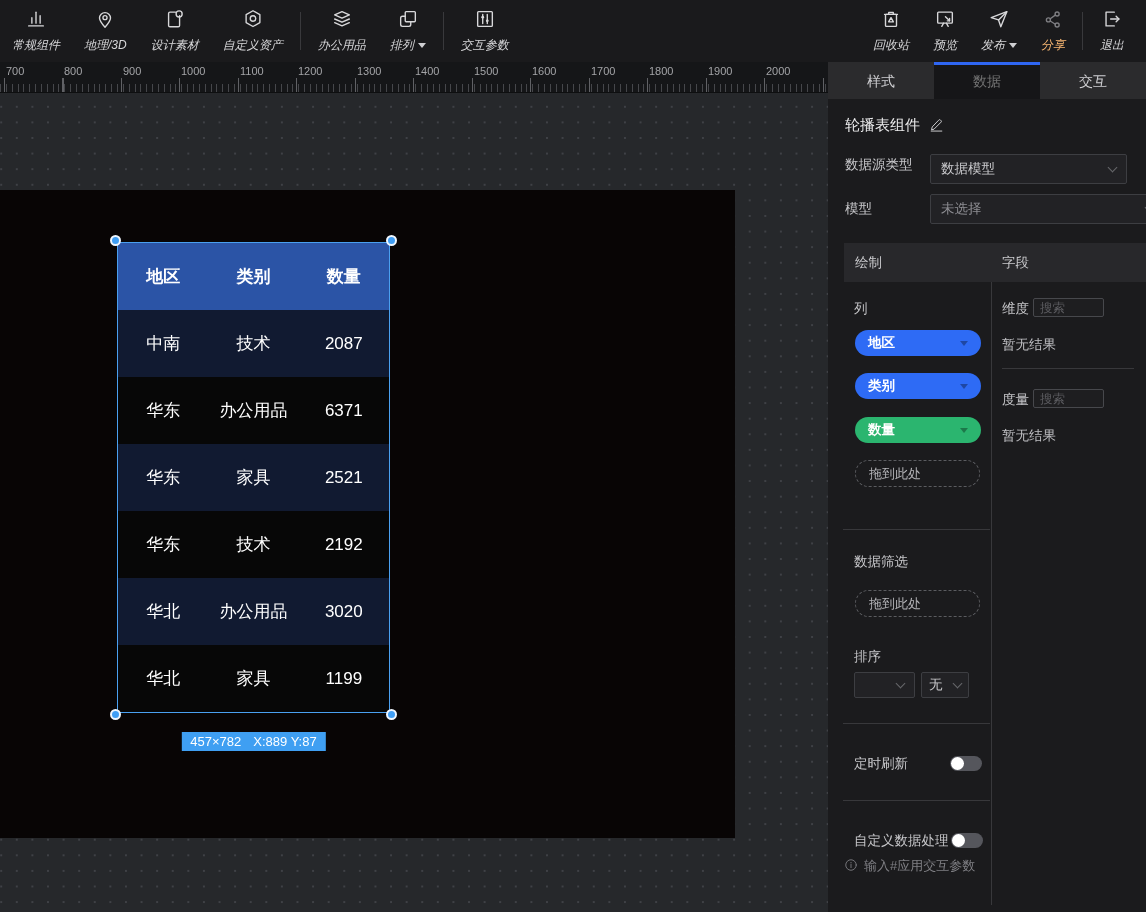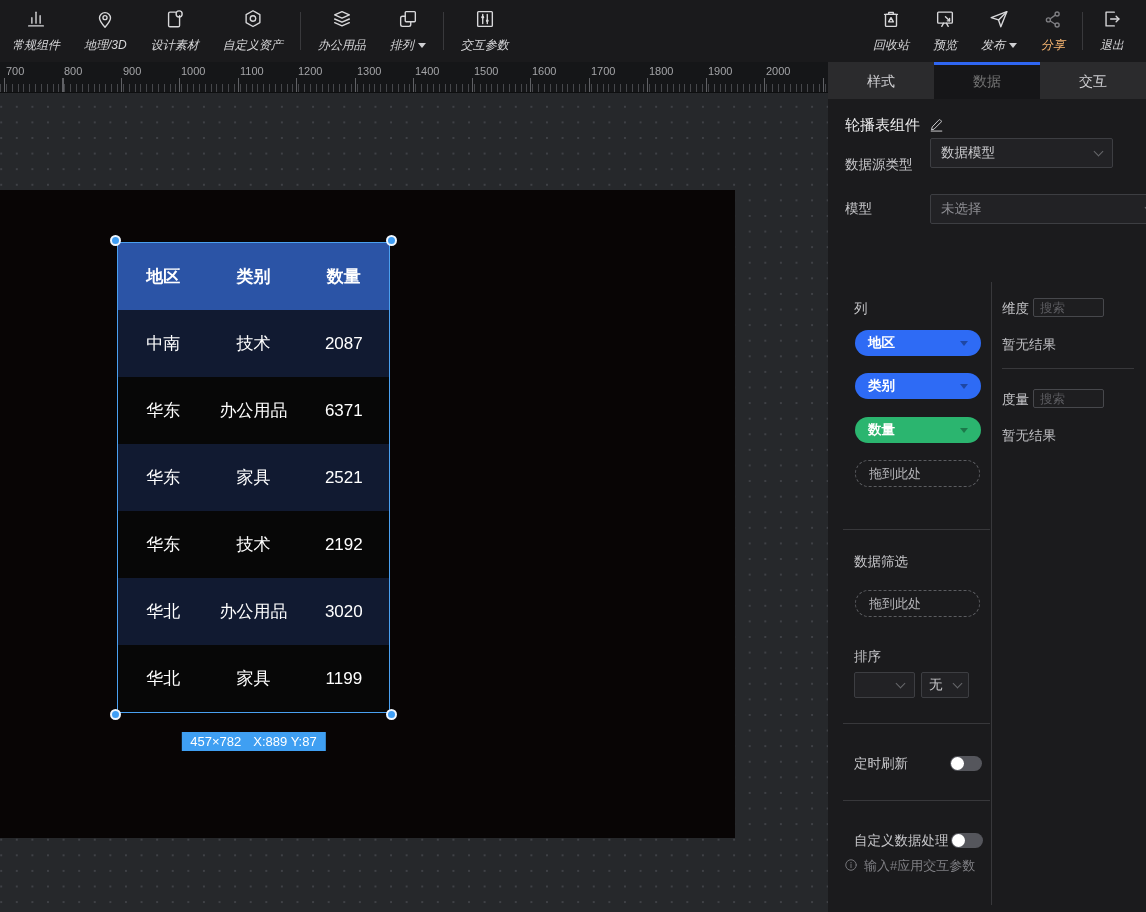--- a/index.html
+++ b/index.html
@@ -299,31 +299,35 @@
 
     <div id="component-title">
       <span>轮播表组件</span>
       <span><svg viewBox="0 0 24 24">
             <path d="M5 16.5l-1 4 4-1L19.3 8.2a1.6 1.6 0 0 0 0-2.3l-1.2-1.2a1.6 1.6 0 0 0-2.3 0z"></path>
             <path d="M3.5 22.5h17"></path>
           </svg></span>
     </div>
 
     <span class="plabel" style="left:17px; top:95px;">数据源类型</span>
-    <div class="select" style="left:102px; top:76px; width:183px; height:30px;">
+    <div class="select" style="left:102px; top:92px; width:197px; height:30px;">
       <span>数据模型</span>
       <span class="chev"></span>
     </div>
 
     <span class="plabel" style="left:17px; top:139px;">模型</span>
     <div class="select gray-val" style="left:102px; top:132px; width:234px; height:30px;">
       <span>未选择</span>
       <span class="chev"></span>
     </div>
 
+    <div id="section-bar">
+      <span class="cell1">绘制</span>
+      <span class="cell2">字段</span>
+    </div>
 
     <div class="vdivider"></div>
 
     <span class="plabel" style="left:26px; top:239px;">列</span>
 
     <div class="pill pill-blue" style="top:268px;">
       <span>地区</span>
       <span class="tri"></span>
     </div>
     <div class="pill pill-blue" style="top:311px;">

